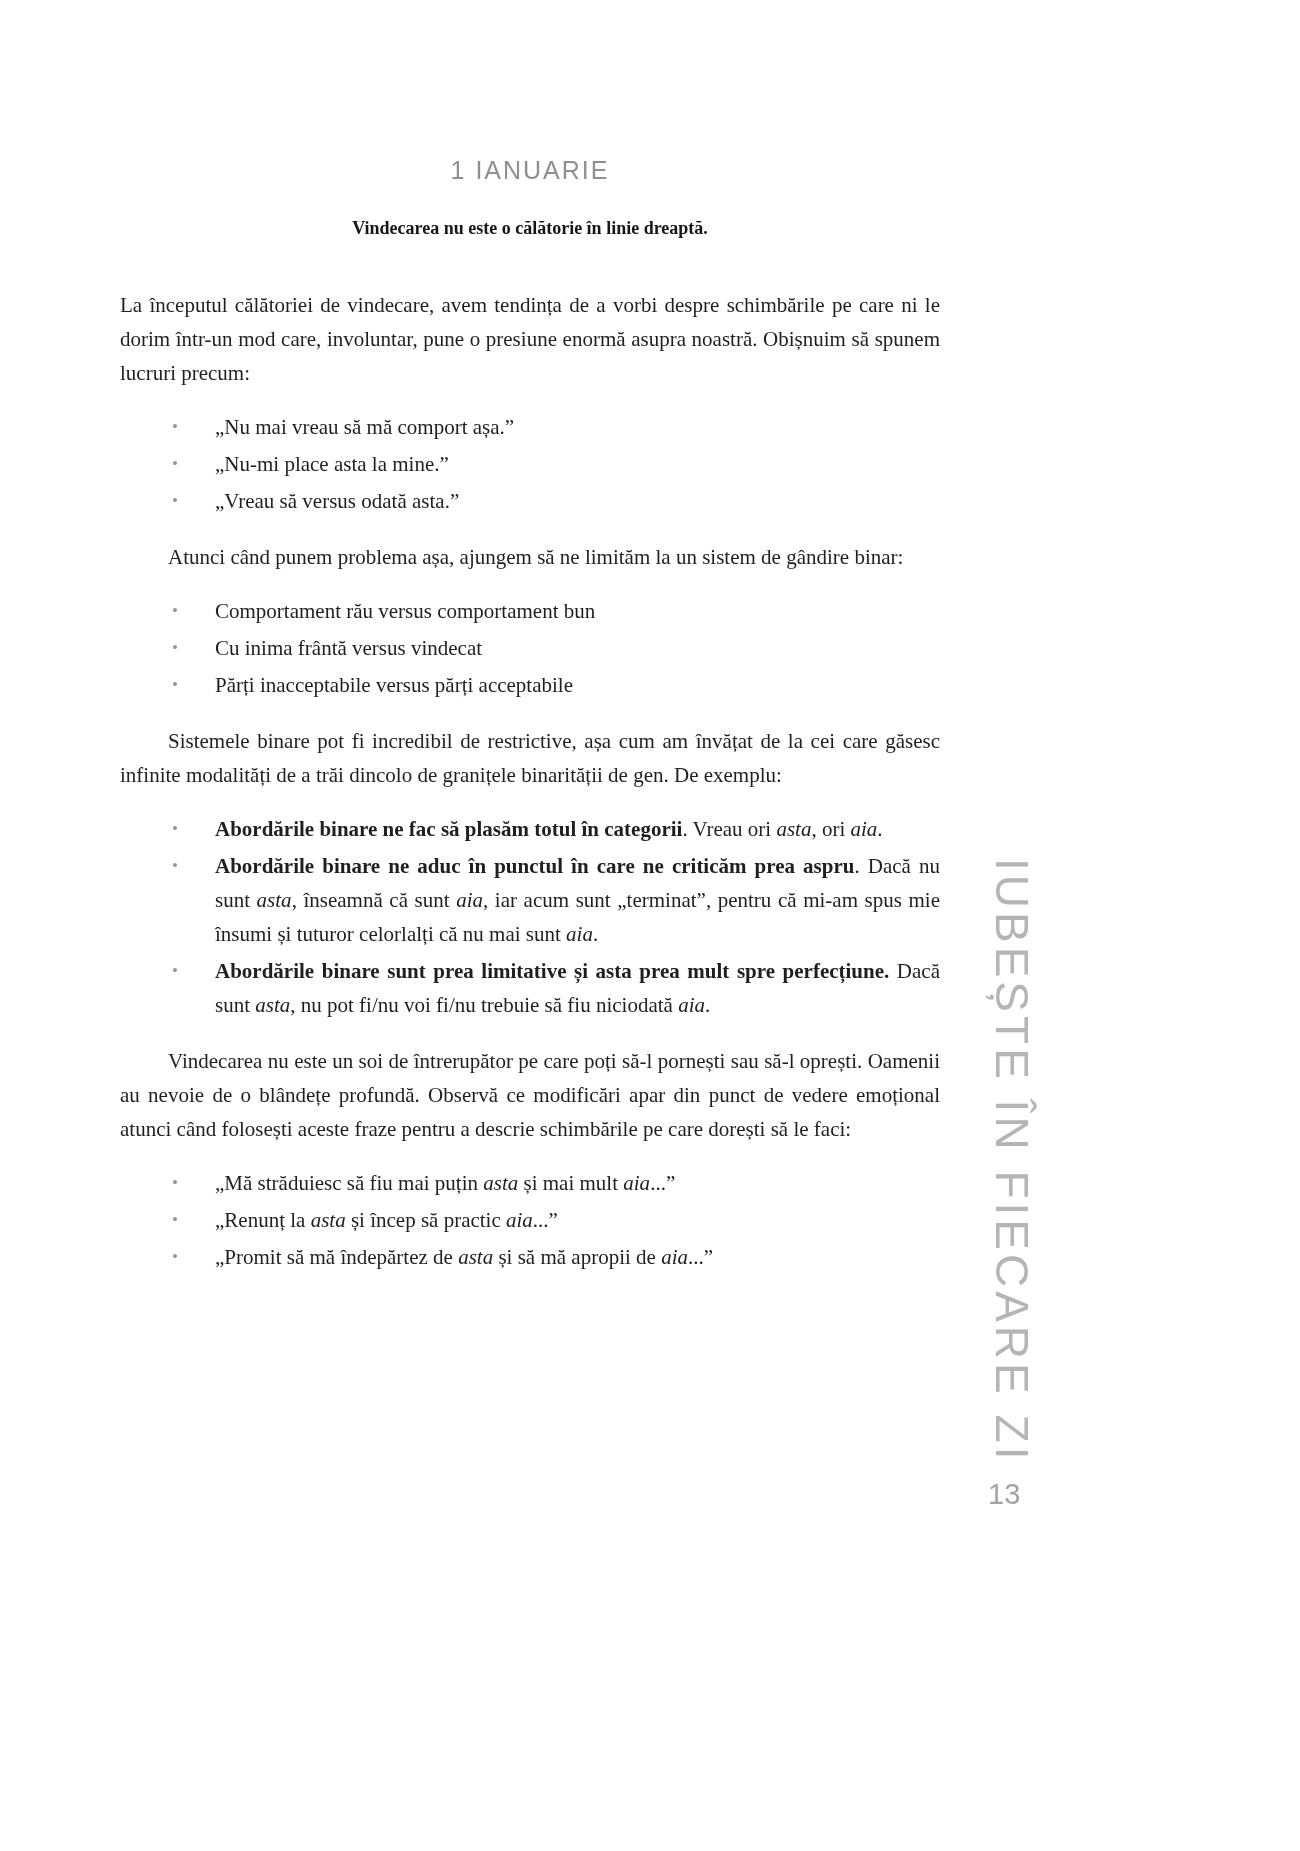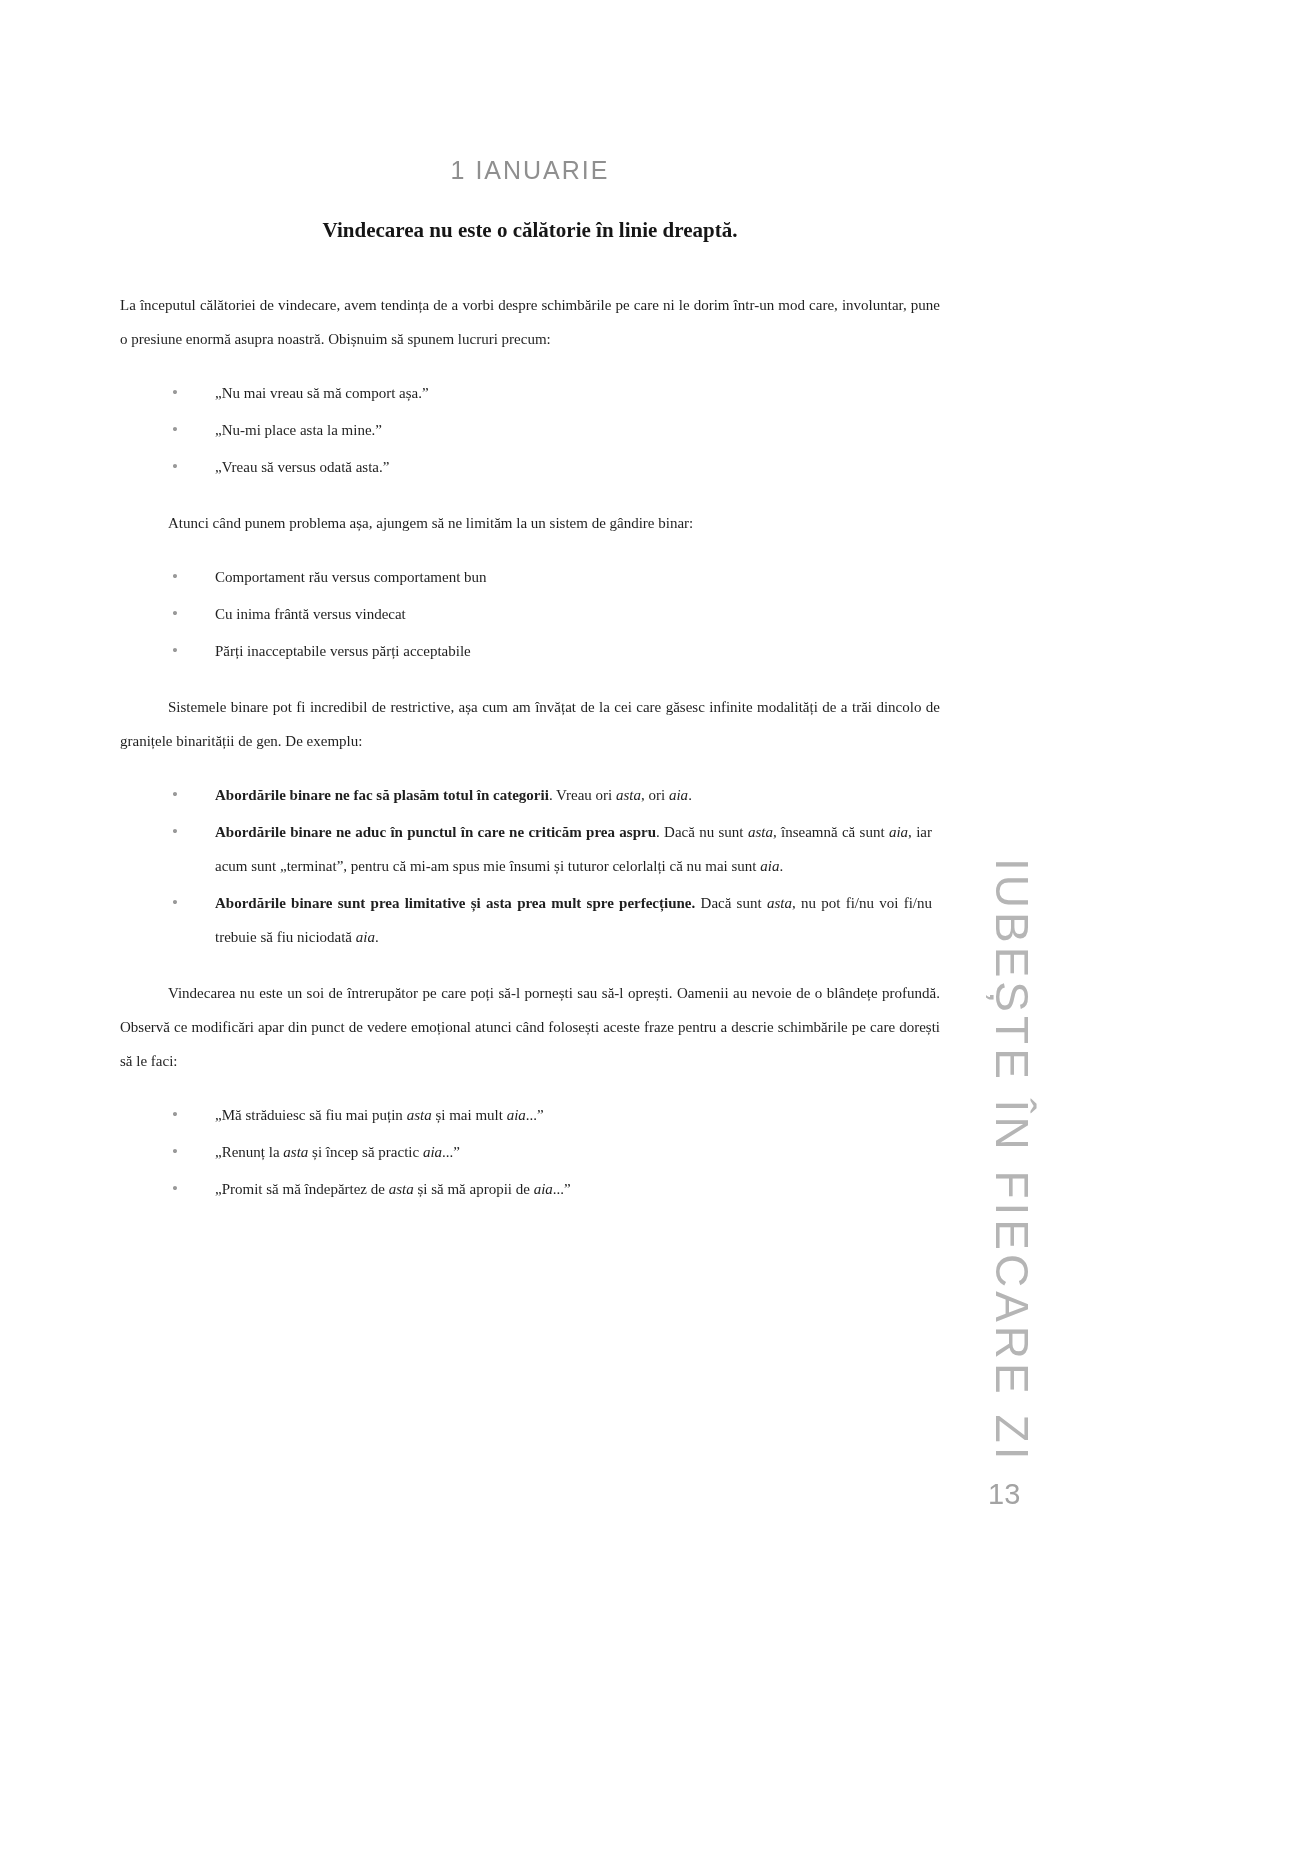--- a/index.html
+++ b/index.html
@@ -24,44 +24,44 @@
     letter-spacing: 2px;
     color: #8f8f8f;
   }
   .page-title {
     position: absolute;
     top: 218px;
     left: 120px;
     width: 820px;
     margin: 0;
     text-align: center;
-    font-size: 21px;
+    font-size: 18px;
     font-weight: bold;
     color: #161616;
   }
   .content {
     position: absolute;
     top: 288px;
     left: 120px;
     width: 820px;
-    font-size: 15px;
+    font-size: 21px;
     line-height: 34px;
     text-align: justify;
   }
   .content p.para { margin: 0 0 20px 0; }
   .content p.para.indent { text-indent: 48px; }
   .content ul.bullets {
     list-style: none;
     margin: 0 0 22px 0;
     padding: 0;
   }
   .content ul.bullets li {
     position: relative;
     padding-left: 95px;
-    margin: 0 8px 3px 0;
+    margin: 0 0 3px 0;
   }
   .content ul.bullets li::before {
     content: "\2022";
     position: absolute;
     left: 52px;
     top: 0;
     color: #999999;
     font-size: 17px;
   }
   .margin-title {

